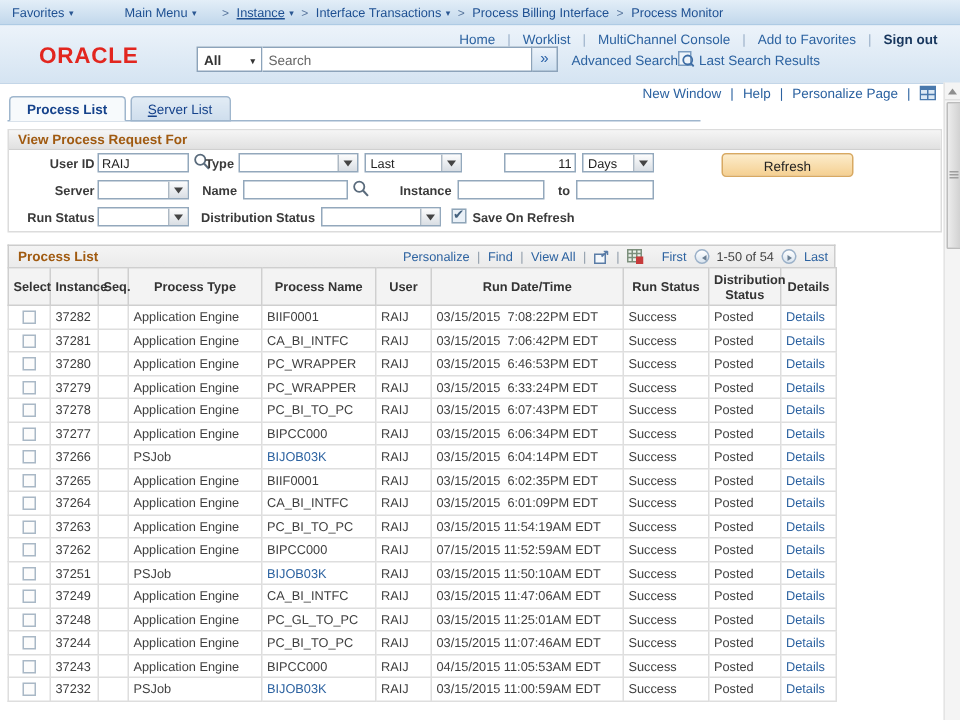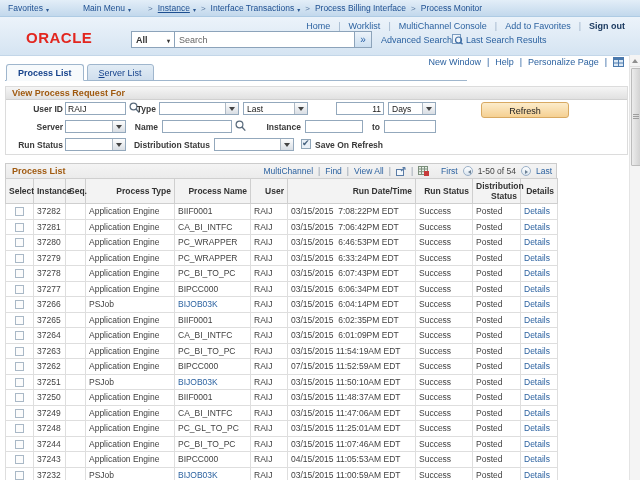--- a/index.html
+++ b/index.html
@@ -89,21 +89,21 @@
   .gtools .gitem{display:inline-flex;align-items:center;}
   .gtools .gitem:not(:first-child)::before{content:"|";color:#8d9aa8;margin:0 5px;}
   .gpag{display:flex;align-items:center;margin-left:12px;font-size:8.5px;color:#444;white-space:nowrap;}
   .pgcirc{display:inline-block;width:10px;height:10px;box-sizing:border-box;border:1px solid #9ab0c8;
     border-radius:50%;background:linear-gradient(#ffffff,#d9e4ef);margin:0 5px;position:relative;}
   .pgcirc::after{content:"";position:absolute;top:2.5px;width:0;height:0;border:2.5px solid transparent;}
   .pgcirc.prev::after{left:2px;border-right:3.5px solid #6b7f93;}
   .pgcirc.next::after{left:3.5px;border-left:3.5px solid #6b7f93;}
   table.ptable{border-collapse:collapse;table-layout:fixed;width:552px;background:#fff;}
   .ptable th{background:#f3f3f3;border:1px solid #cfcfcf;font-size:8.5px;font-weight:bold;color:#333;
-    text-align:right;padding:2px 3px;vertical-align:middle;line-height:10px;}
+    text-align:center;padding:2px 3px;vertical-align:middle;line-height:10px;}
   .ptable td{border:1px solid #dedede;font-size:8.5px;color:#3f3f3f;padding:0 3px;height:14.5px;
     white-space:nowrap;overflow:hidden;vertical-align:middle;}
   .ptable td.c-dt{white-space:pre;}
   .ptable td.c-sel{text-align:center;}
   .cbrow{display:inline-block;width:9px;height:9px;box-sizing:border-box;border:1px solid #a9b8c6;
     background:#fcfcfc;vertical-align:middle;}
 
   
   .vscroll{position:absolute;right:0;top:55px;width:11px;height:425px;background:#f4f4f4;border-left:1px solid #e4e4e4;box-sizing:border-box;}
   .vs-up{height:11px;border-bottom:1px solid #e0e0e0;display:flex;align-items:center;justify-content:center;}
@@ -286,21 +286,21 @@
   </span>
   <span class="cb checked" style="position:absolute;left:295px;top:52px;"></span>
   <span class="sor-label" style="left:309px;top:53px;">Save On Refresh</span>
 </div>
 
 <div class="grid">
   <div class="gridbar">
     <span class="gtitle">Process List</span>
     <div class="gtools">
 
-        <span class="gitem lnk">MultiChannel</span>
+        <span class="gitem lnk">Personalize</span>
 
         <span class="gitem lnk">Find</span>
 
         <span class="gitem lnk">View All</span>
 
       <span class="gitem">
         <svg width="10" height="9" viewBox="0 0 10 9">
           <rect x="0.5" y="2.5" width="7" height="6" fill="#f4f8fc" stroke="#5a7ca6"></rect>
           <line x1="5" y1="4" x2="9" y2="0.5" stroke="#5a7ca6" stroke-width="1.2"></line>
           <line x1="9" y1="0.5" x2="9" y2="3" stroke="#5a7ca6"></line>
@@ -540,35 +540,20 @@
             <span class="lnk">BIJOB03K</span>
             
           </td>
           <td>RAIJ</td>
           <td class="c-dt">03/15/2015 11:50:10AM EDT</td>
           <td>Success</td>
           <td>Posted</td>
           <td><span class="lnk">Details</span></td>
         </tr>
 
-        <tr>
-          <td class="c-sel"><span class="cbrow"></span></td>
-          <td>37250</td>
-          <td></td>
-          <td>Application Engine</td>
-          <td>
-            
-            <span>BIIF0001</span>
-          </td>
-          <td>RAIJ</td>
-          <td class="c-dt">03/15/2015 11:48:37AM EDT</td>
-          <td>Success</td>
-          <td>Posted</td>
-          <td><span class="lnk">Details</span></td>
-        </tr>
 
         <tr>
           <td class="c-sel"><span class="cbrow"></span></td>
           <td>37249</td>
           <td></td>
           <td>Application Engine</td>
           <td>
             
             <span>CA_BI_INTFC</span>
           </td>

